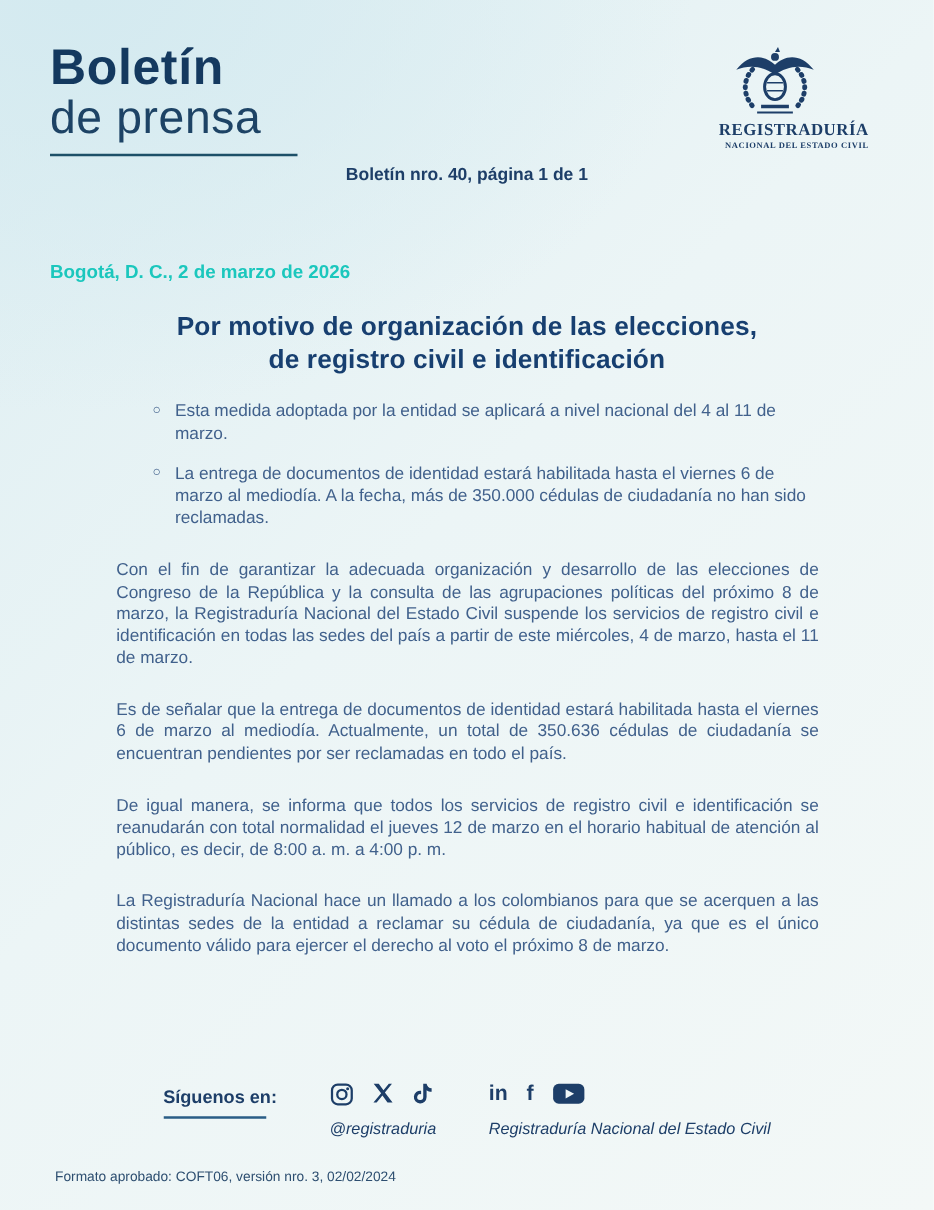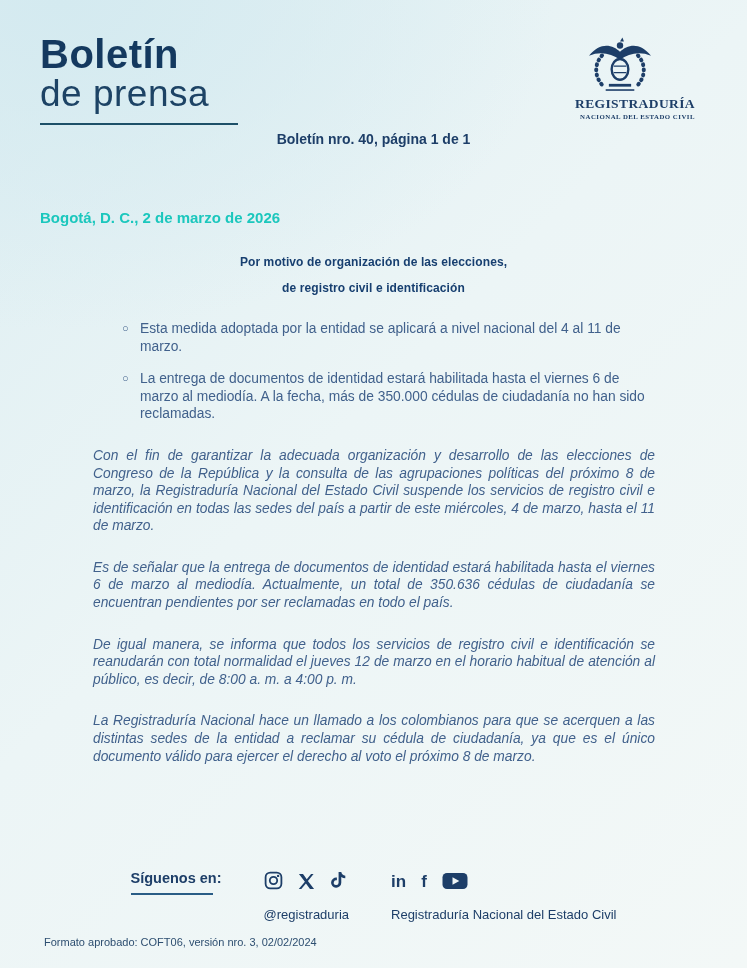--- a/index.html
+++ b/index.html
@@ -78,21 +78,21 @@
   .dateline {
     margin: 62px 0 0 40px;
     font-size: 15px;
     font-weight: 700;
     color: #1bc7bd;
   }
   .title {
     margin: 23px auto 0;
     width: 600px;
     text-align: center;
-    font-size: 12px;
+    font-size: 21px;
     font-weight: 700;
     line-height: 26px;
     color: #173f70;
     letter-spacing: 0.1px;
   }
   .title span { display: block; }
 
   .bullets {
     list-style: none;
     margin: 19px 92px 0 122px;
@@ -111,47 +111,46 @@
     line-height: 17.6px;
     color: #41618c;
   }
 
   .para {
     margin: 24px 92px 0 93px;
     text-align: justify;
     font-size: 13.8px;
     line-height: 17.6px;
     color: #41618c;
-    font-style: italic;
   }
 
   
   .social-bar {
     position: absolute;
     top: 866px;
     left: 0;
     right: 0;
     display: flex;
     justify-content: center;
     align-items: flex-start;
     gap: 42px;
   }
   .follow { margin-top: 3px; }
   .follow-label { font-size: 14.5px; font-weight: 700; color: #1d3e68; }
   .follow-rule { width: 82px; height: 1.5px; background: #2a5d86; margin-top: 6px; }
   .social-group { text-align: left; }
-  .icon-row { display: flex; align-items: flex-end; gap: 15px; height: 24px; }
+  .icon-row { display: flex; align-items: flex-start; gap: 15px; height: 24px; }
   .icon-row svg { display: block; }
   .glyph-icon {
     font-weight: 800;
     font-size: 17px;
     color: #1d3e68;
     line-height: 1;
   }
-  .caption { font-size: 13px; color: #1d3e68; margin-top: 17px; white-space: nowrap; }
+  .caption { font-size: 13px; color: #1d3e68; margin-top: 5px; white-space: nowrap; font-style: italic; }
 
   .format-note {
     position: absolute;
     left: 44px;
     top: 936px;
     font-size: 11px;
     color: #2d4e70;
   }
 </style>
 </head>

